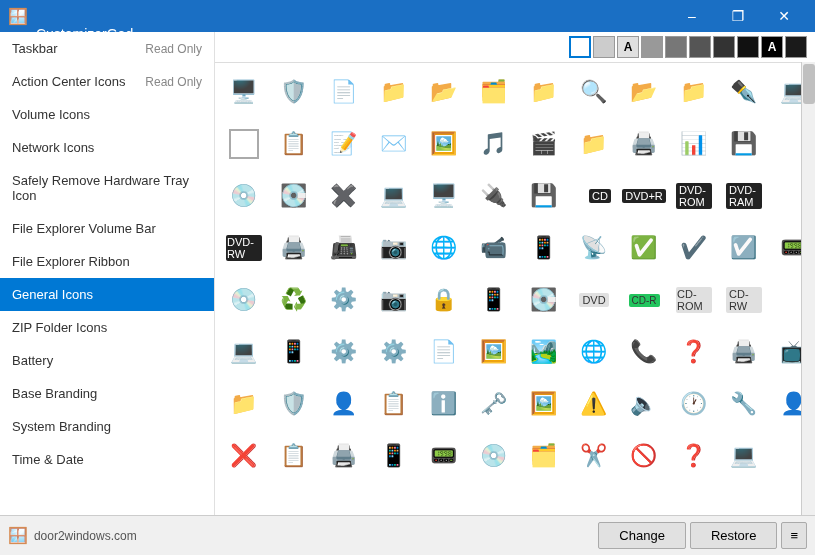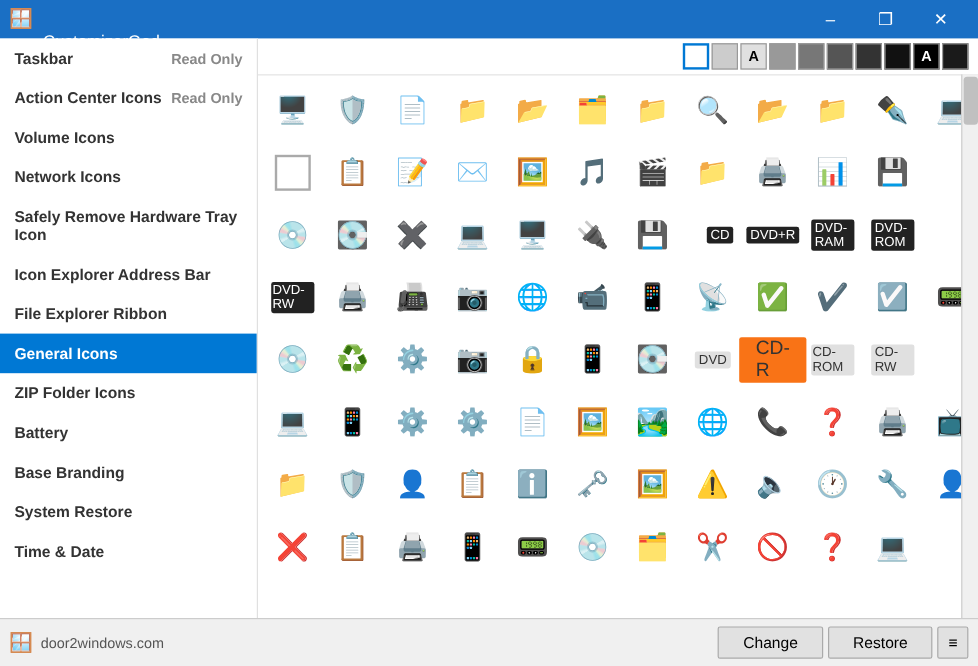--- a/index.html
+++ b/index.html
@@ -36,21 +36,20 @@
       flex: 1;
       overflow: hidden;
     }
 
     .sidebar {
       width: 215px;
       min-width: 215px;
       background: white;
       border-right: 1px solid #e0e0e0;
       overflow-y: auto;
-      font-weight: bold;
     }
 
     .sidebar-item {
       padding: 9px 12px;
       cursor: pointer;
       color: #333;
       font-size: 13px;
       display: flex;
       justify-content: space-between;
       align-items: center;
@@ -174,39 +173,39 @@
       <div class="sidebar-item">
         <span>Volume Icons</span>
       </div>
       <div class="sidebar-item">
         <span>Network Icons</span>
       </div>
       <div class="sidebar-item">
         <span>Safely Remove Hardware Tray Icon</span>
       </div>
       <div class="sidebar-item">
-        <span>Icon Explorer Address Bar</span>
+        <span>File Explorer Volume Bar</span>
       </div>
       <div class="sidebar-item">
         <span>File Explorer Ribbon</span>
       </div>
       <div class="sidebar-item active">
         <span>General Icons</span>
       </div>
       <div class="sidebar-item">
         <span>ZIP Folder Icons</span>
       </div>
       <div class="sidebar-item">
         <span>Battery</span>
       </div>
       <div class="sidebar-item">
         <span>Base Branding</span>
       </div>
       <div class="sidebar-item">
-        <span>System Restore</span>
+        <span>System Branding</span>
       </div>
       <div class="sidebar-item">
         <span>Time &amp; Date</span>
       </div>
     </div>
 
     <div style="flex:1; display:flex; flex-direction:column; overflow:hidden; position:relative;">
 
       <div class="toolbar-top">
         <div class="color-swatch selected" style="background:#ffffff;"></div>
@@ -385,28 +384,28 @@
                 <span style="font-size:11px; background:#222; color:white; padding:1px 3px; border-radius:2px;margin-left:12px;">CD</span>
               </div>
             </div>
           <div class="icon-cell">
               <div class="icon-img">
                 <span style="font-size:11px; background:#222; color:white; padding:1px 3px; border-radius:2px;">DVD+R</span>
               </div>
             </div>
           <div class="icon-cell">
               <div class="icon-img">
+                <span style="font-size:11px; background:#222; color:white; padding:1px 3px; border-radius:2px;">DVD-ROM</span>
+              </div>
+            </div>
+          <div class="icon-cell">
+              <div class="icon-img">
                 <span style="font-size:11px; background:#222; color:white; padding:1px 3px; border-radius:2px;">DVD-RAM</span>
               </div>
             </div>
-          <div class="icon-cell">
-              <div class="icon-img">
-                <span style="font-size:11px; background:#222; color:white; padding:1px 3px; border-radius:2px;">DVD-ROM</span>
-              </div>
-            </div>
         </div>
 
         <div class="icon-row">
           <div class="icon-cell">
               <div class="icon-img">
                 <span style="font-size:11px; background:#222; color:white; padding:1px 1px; border-radius:2px;">DVD-RW</span>
               </div>
             </div>
           <div class="icon-cell">
               <div class="icon-img">
@@ -501,21 +500,21 @@
                 <span class="ico ico-gray">💽</span>
               </div>
             </div>
           <div class="icon-cell">
               <div class="icon-img">
                 <span style="font-size:11px; background:#e0e0e0; padding:1px 3px; border-radius:2px; color:#333;">DVD</span>
               </div>
             </div>
           <div class="icon-cell">
               <div class="icon-img">
-                <span style="font-size:16px; background:#f97316; padding:1px 14px; border-radius:2px; color:#333;">CD-R</span>
+                <span style="font-size:10px; background:#22c55e; padding:1px 3px; border-radius:2px; color:#333;">CD-R</span>
               </div>
             </div>
           <div class="icon-cell">
               <div class="icon-img">
                 <span style="font-size:11px; background:#e0e0e0; padding:1px 1px; border-radius:2px; color:#333;">CD-ROM</span>
               </div>
             </div>
           <div class="icon-cell">
               <div class="icon-img">
                 <span style="font-size:11px; background:#e0e0e0; padding:1px 3px; border-radius:2px; color:#333;">CD-RW</span>

